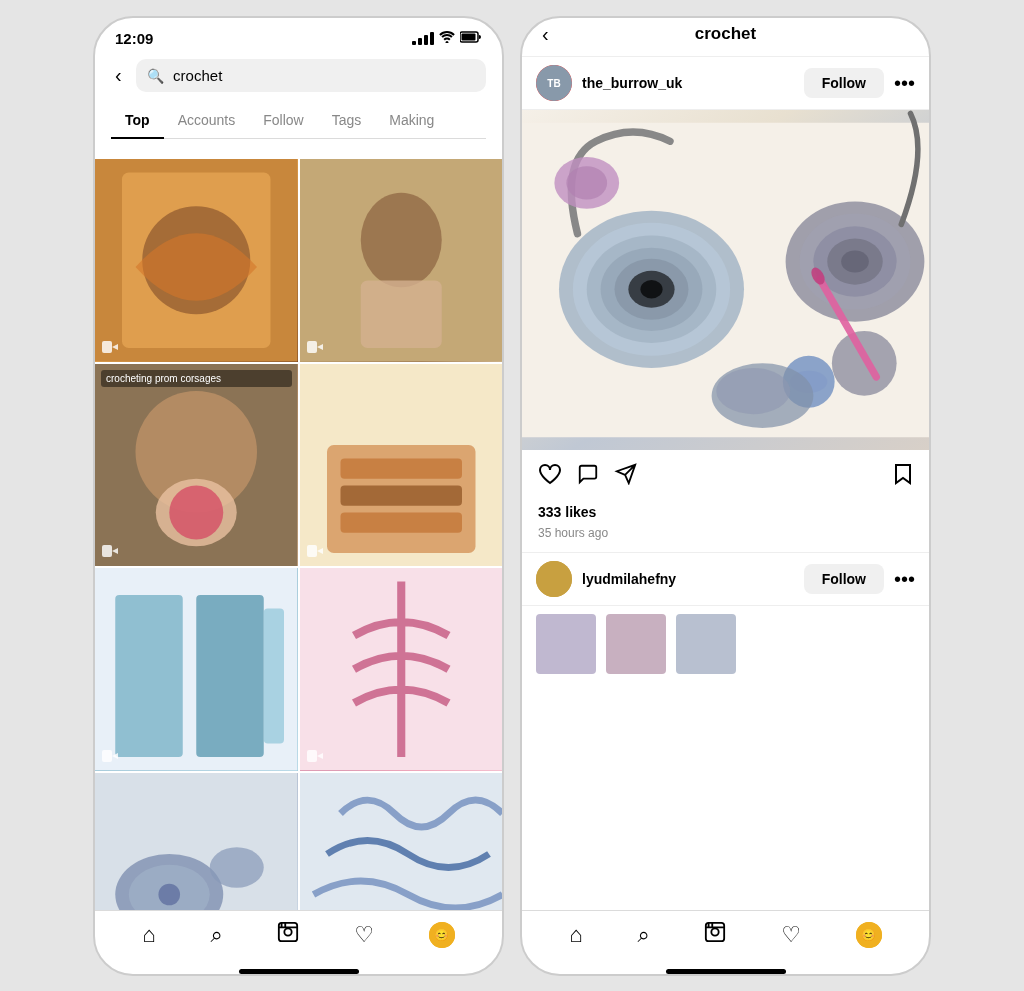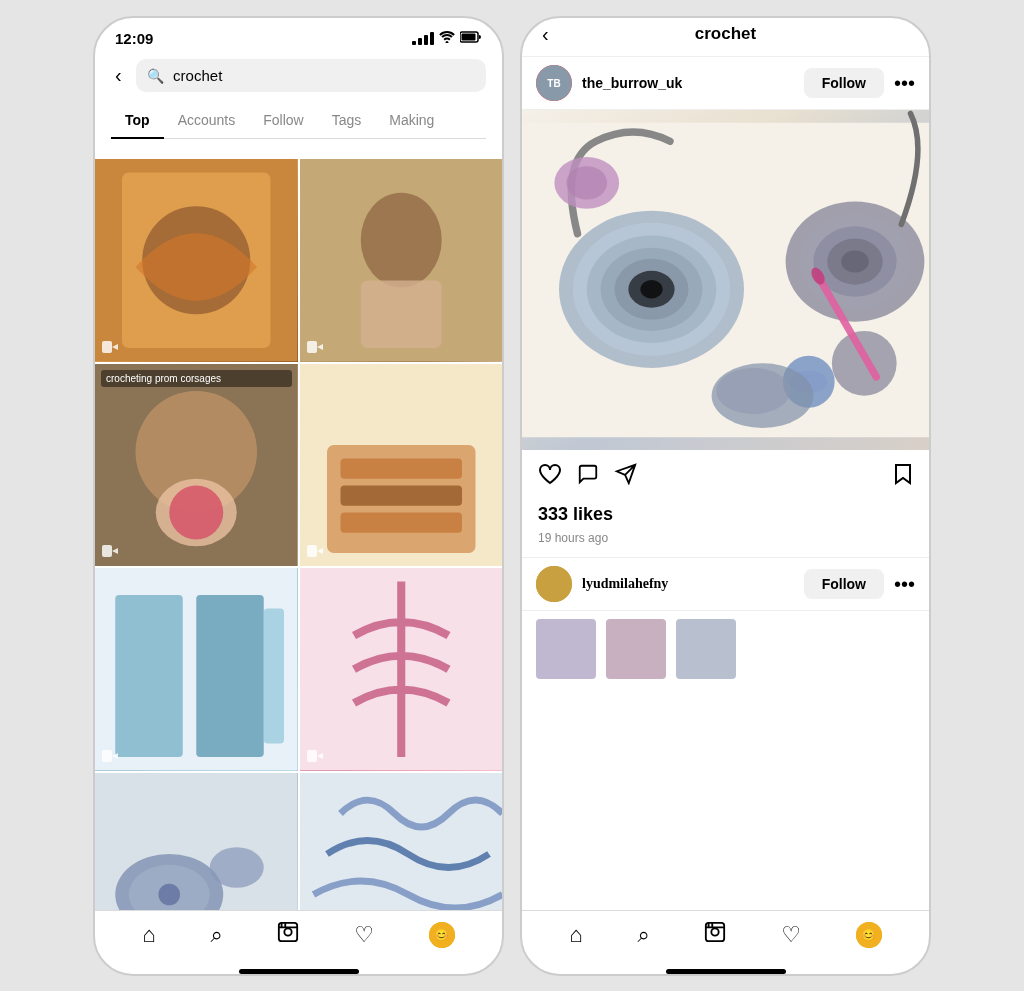--- a/index.html
+++ b/index.html
@@ -237,21 +237,21 @@
       margin-right: 14px;
       cursor: pointer;
     }
     .bookmark-btn {
       font-size: 22px;
       margin-left: auto;
       cursor: pointer;
     }
     .post-likes {
       padding: 0 16px 6px;
-      font-size: 18px;
+      font-size: 14px;
       font-weight: 600;
     }
     .post-caption {
       padding: 0 16px 6px;
       font-size: 14px;
       line-height: 1.4;
     }
     .post-caption .username { font-weight: 600; }
     .post-time {
       padding: 0 16px 12px;
@@ -265,21 +265,21 @@
       border-top: 1px solid #eee;
     }
     .comment-avatar {
       width: 36px;
       height: 36px;
       border-radius: 50%;
       background: #c8a040;
       margin-right: 10px;
       flex-shrink: 0;
     }
-    .comment-username { font-size: 14px; font-weight: 600; flex: 1; font-family: Liberation Serif, serif; }
+    .comment-username { font-size: 14px; font-weight: 600; flex: 1; }
     .partial-row {
       display: flex;
       padding: 8px 14px;
       border-top: 1px solid #eee;
     }
     .partial-thumb {
       display: flex;
       gap: 10px;
     }
     .thumb-item {
@@ -656,21 +656,21 @@
       <span class="bookmark-btn">
         <svg width="20" height="24" viewBox="0 0 20 24" fill="none" stroke="black" stroke-width="2">
           <path d="M3 3h14v18l-7-5-7 5V3z"></path>
         </svg>
       </span>
     </div>
 
     <div class="post-likes">333 likes</div>
 
 
-    <div class="post-time">19 hours ago</div>
+    <div class="post-time">35 hours ago</div>
 
     <div class="comment-user-row">
       <div class="comment-avatar">
         <svg width="36" height="36" viewBox="0 0 36 36">
             <circle cx="18" cy="18" r="18" fill="#c8a040"></circle>
           </svg>
       </div>
       <span class="comment-username">lyudmilahefny</span>
       <button class="follow-btn">Follow</button>
       <span class="more-btn">•••</span>

